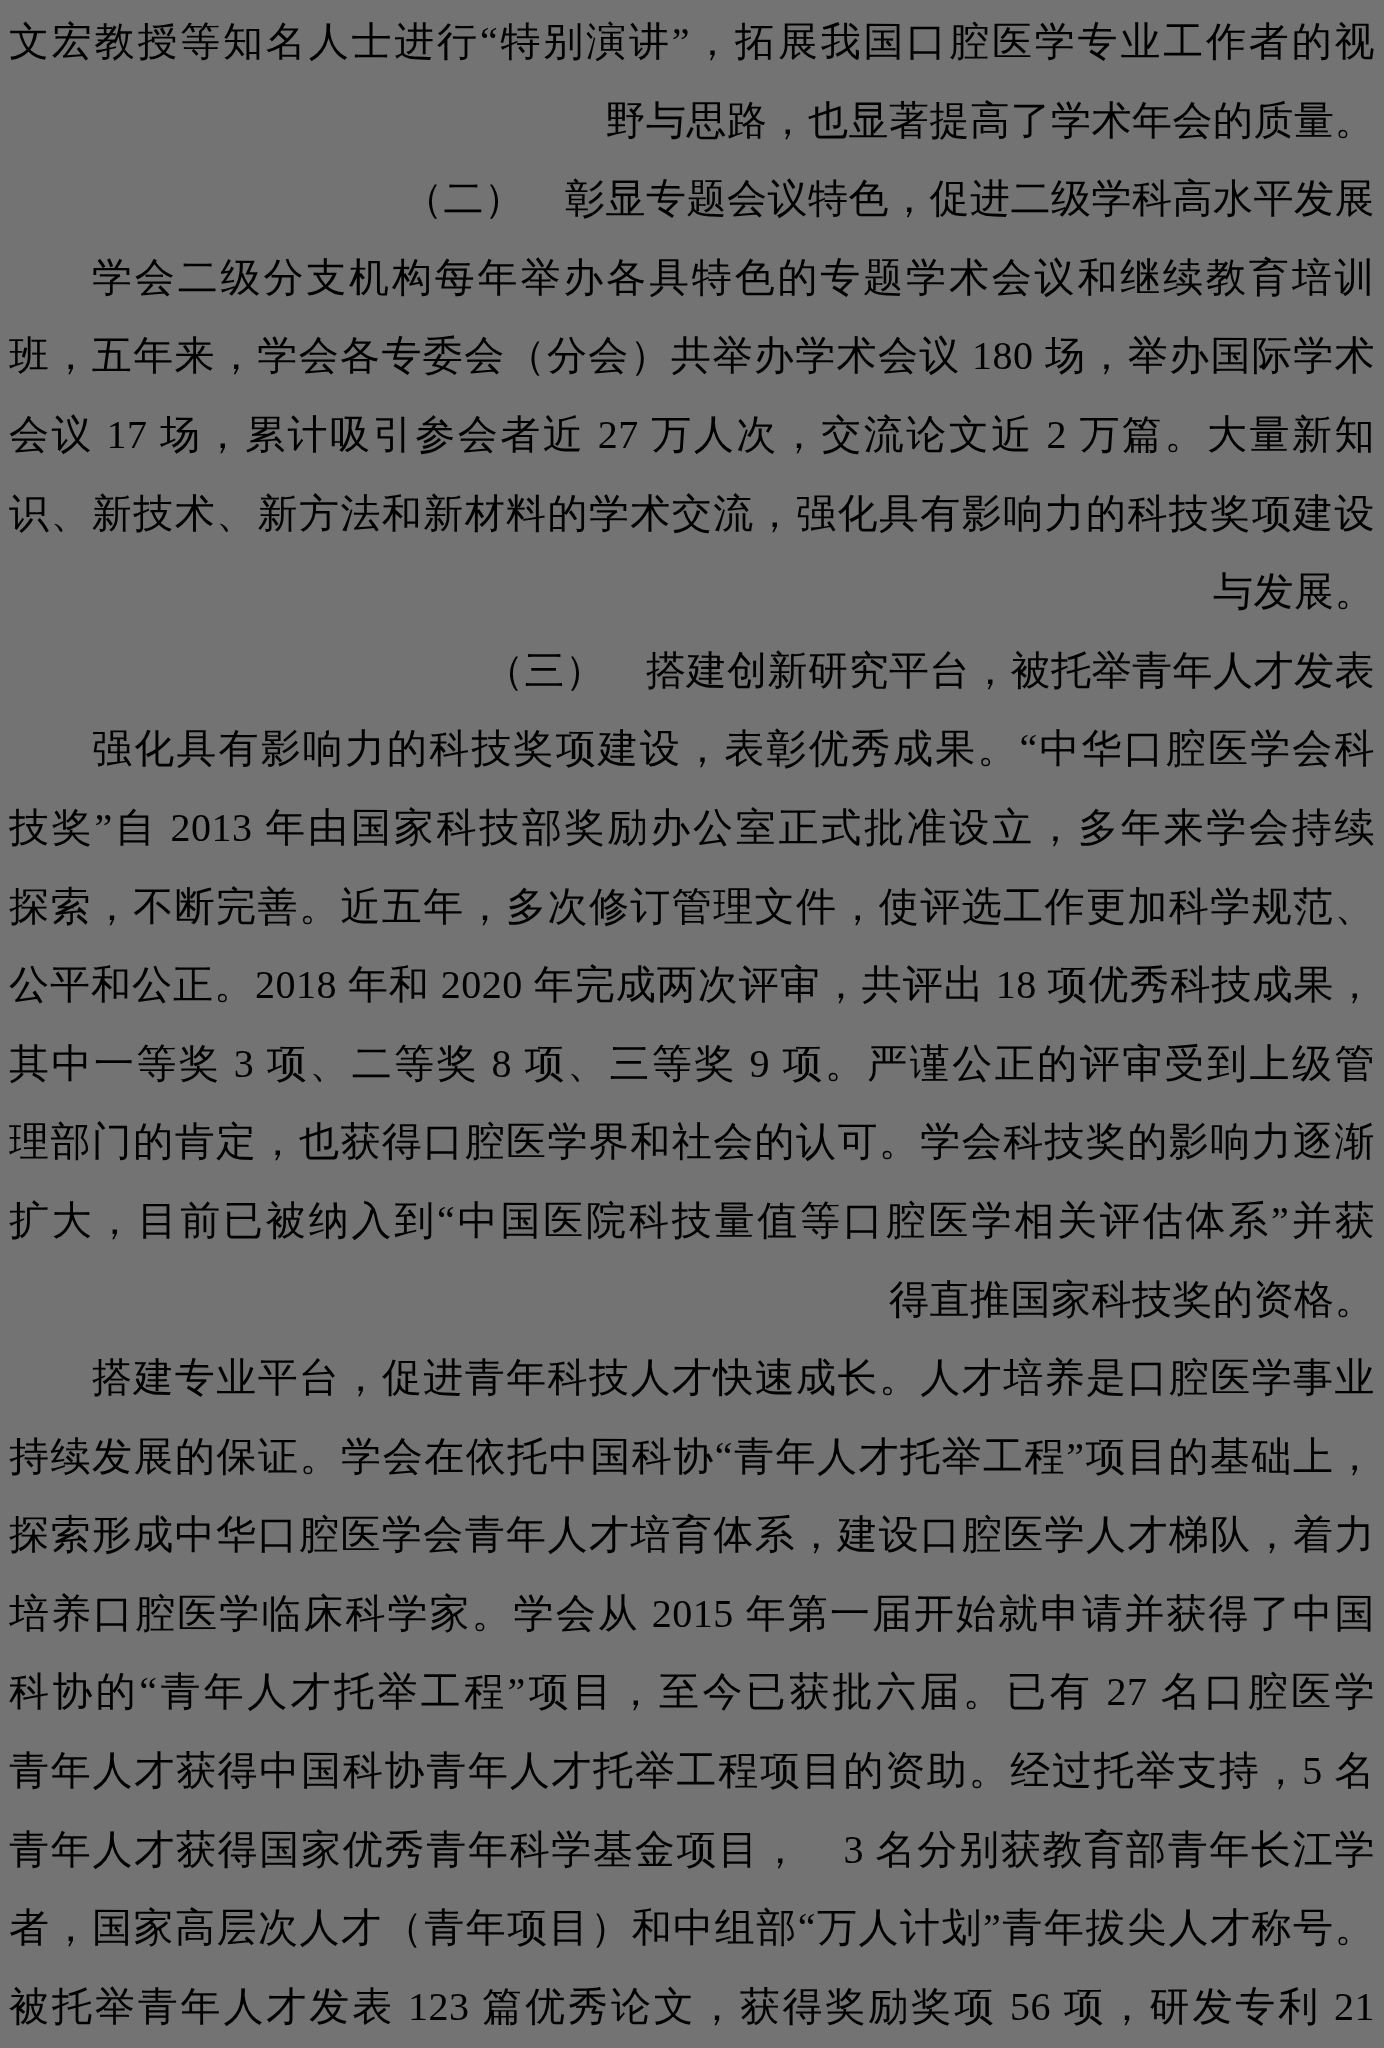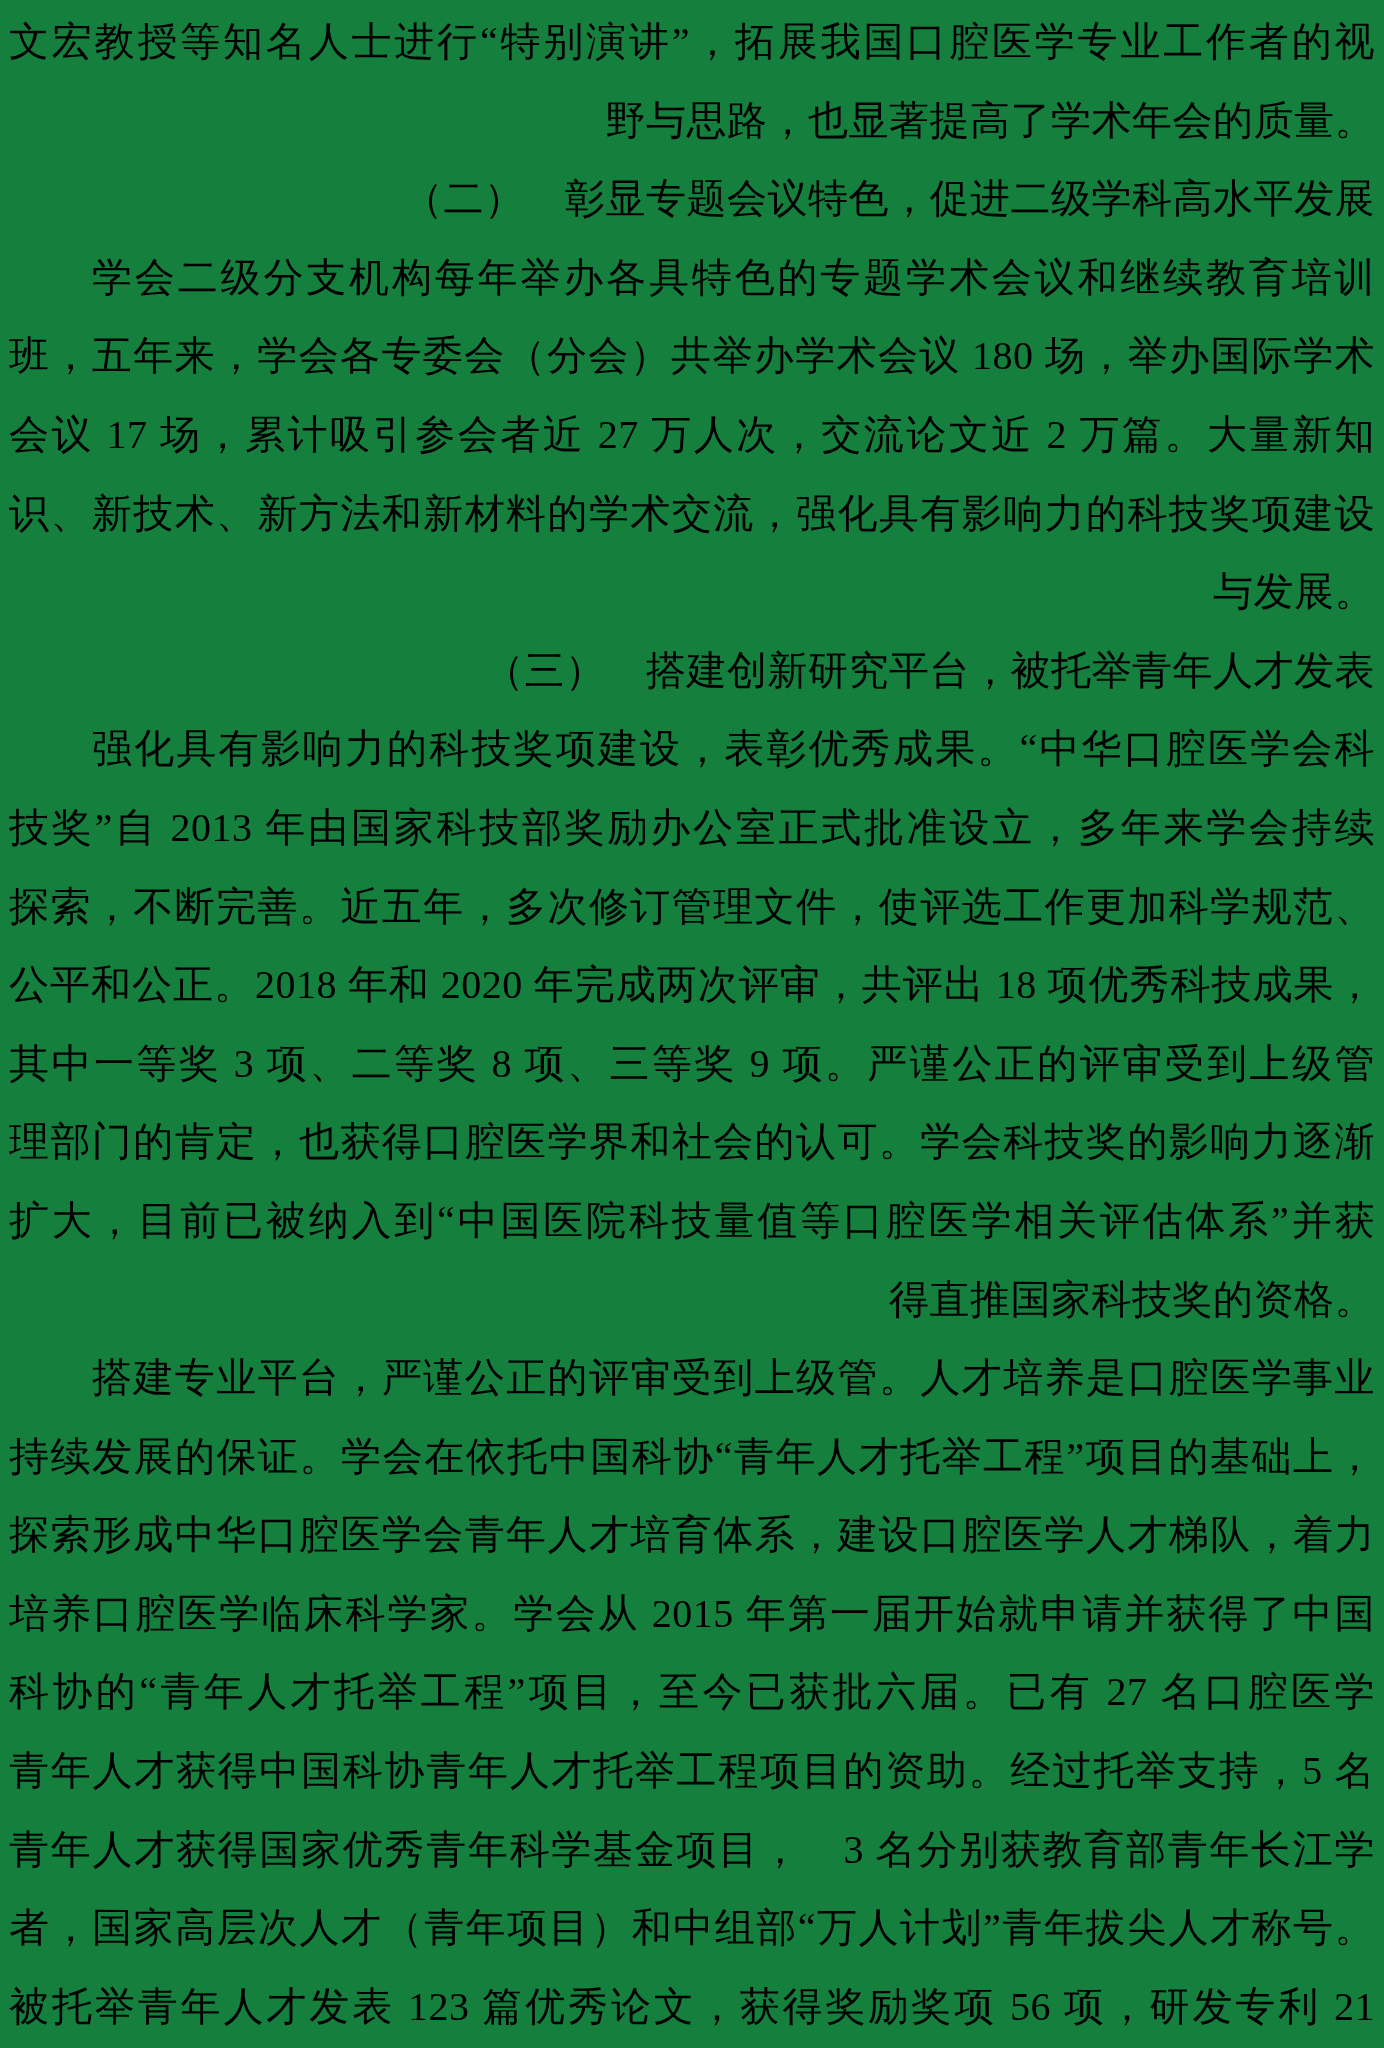--- a/index.html
+++ b/index.html
@@ -37,39 +37,39 @@
   .line.indent {
     text-indent: 83px;
   }
   .line.heading {
     font-weight: normal;
   }
 </style>
 </head>
 <body>
 
-<div class="page" style="background: #15803d; color: rgb(0, 0, 0);">
+<div class="page" style="background: #737373; color: rgb(0, 0, 0);">
     <div class="line justify">文宏教授等知名人士进行“特别演讲”，拓展我国口腔医学专业工作者的视</div>
     <div class="line">野与思路，也显著提高了学术年会的质量。</div>
     <div class="line heading indent">（二）　彰显专题会议特色，促进二级学科高水平发展</div>
     <div class="line indent justify">学会二级分支机构每年举办各具特色的专题学术会议和继续教育培训</div>
     <div class="line justify">班，五年来，学会各专委会（分会）共举办学术会议 180 场，举办国际学术</div>
     <div class="line justify">会议 17 场，累计吸引参会者近 27 万人次，交流论文近 2 万篇。大量新知</div>
     <div class="line justify">识、新技术、新方法和新材料的学术交流，强化具有影响力的科技奖项建设</div>
     <div class="line">与发展。</div>
     <div class="line heading indent">（三）　搭建创新研究平台，被托举青年人才发表</div>
     <div class="line indent justify">强化具有影响力的科技奖项建设，表彰优秀成果。“中华口腔医学会科</div>
     <div class="line justify">技奖”自 2013 年由国家科技部奖励办公室正式批准设立，多年来学会持续</div>
     <div class="line justify">探索，不断完善。近五年，多次修订管理文件，使评选工作更加科学规范、</div>
     <div class="line justify">公平和公正。2018 年和 2020 年完成两次评审，共评出 18 项优秀科技成果，</div>
     <div class="line justify">其中一等奖 3 项、二等奖 8 项、三等奖 9 项。严谨公正的评审受到上级管</div>
     <div class="line justify">理部门的肯定，也获得口腔医学界和社会的认可。学会科技奖的影响力逐渐</div>
     <div class="line justify">扩大，目前已被纳入到“中国医院科技量值等口腔医学相关评估体系”并获</div>
     <div class="line">得直推国家科技奖的资格。</div>
-    <div class="line indent justify">搭建专业平台，严谨公正的评审受到上级管。人才培养是口腔医学事业</div>
+    <div class="line indent justify">搭建专业平台，促进青年科技人才快速成长。人才培养是口腔医学事业</div>
     <div class="line justify">持续发展的保证。学会在依托中国科协“青年人才托举工程”项目的基础上，</div>
     <div class="line justify">探索形成中华口腔医学会青年人才培育体系，建设口腔医学人才梯队，着力</div>
     <div class="line justify">培养口腔医学临床科学家。学会从 2015 年第一届开始就申请并获得了中国</div>
     <div class="line justify">科协的“青年人才托举工程”项目，至今已获批六届。已有 27 名口腔医学</div>
     <div class="line justify">青年人才获得中国科协青年人才托举工程项目的资助。经过托举支持，5 名</div>
     <div class="line justify">青年人才获得国家优秀青年科学基金项目，　3 名分别获教育部青年长江学</div>
     <div class="line justify">者，国家高层次人才（青年项目）和中组部“万人计划”青年拔尖人才称号。</div>
     <div class="line justify">被托举青年人才发表 123 篇优秀论文，获得奖励奖项 56 项，研发专利 21</div>
   </div>
 

